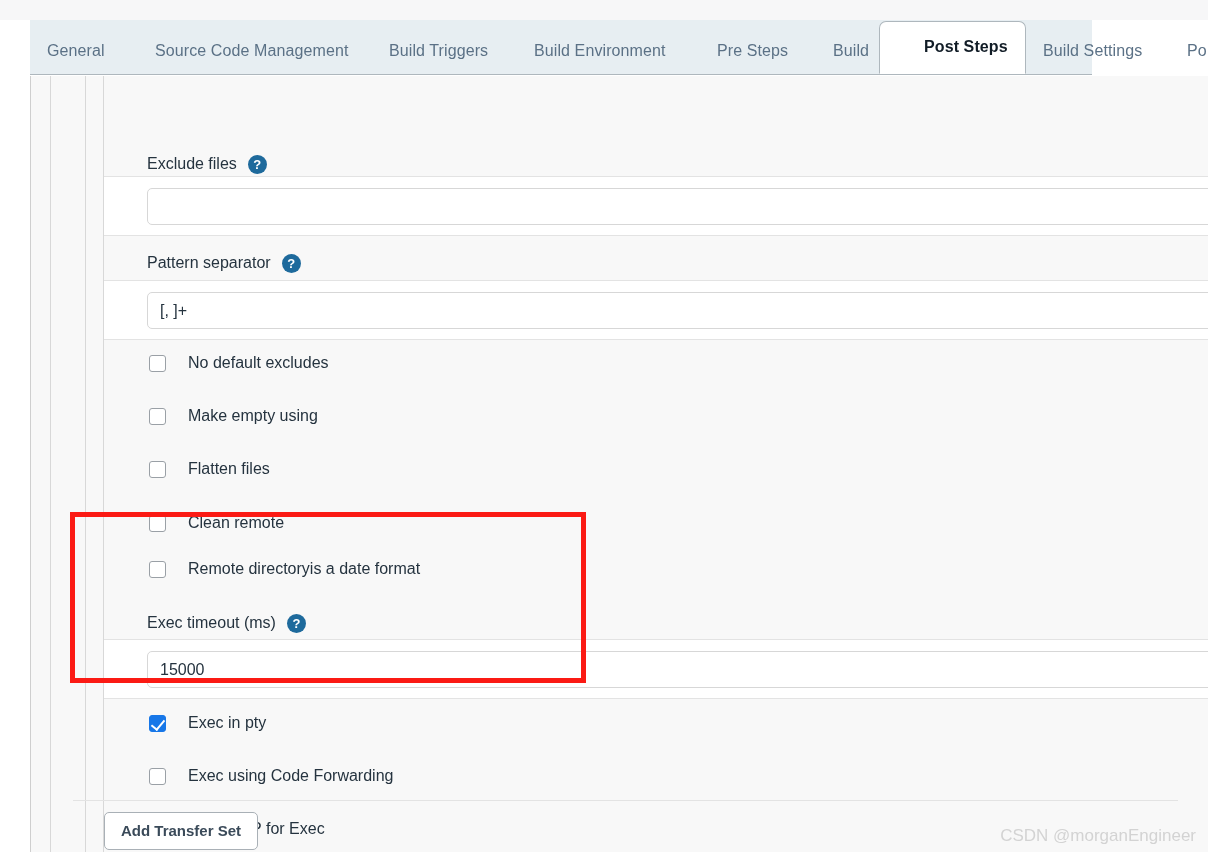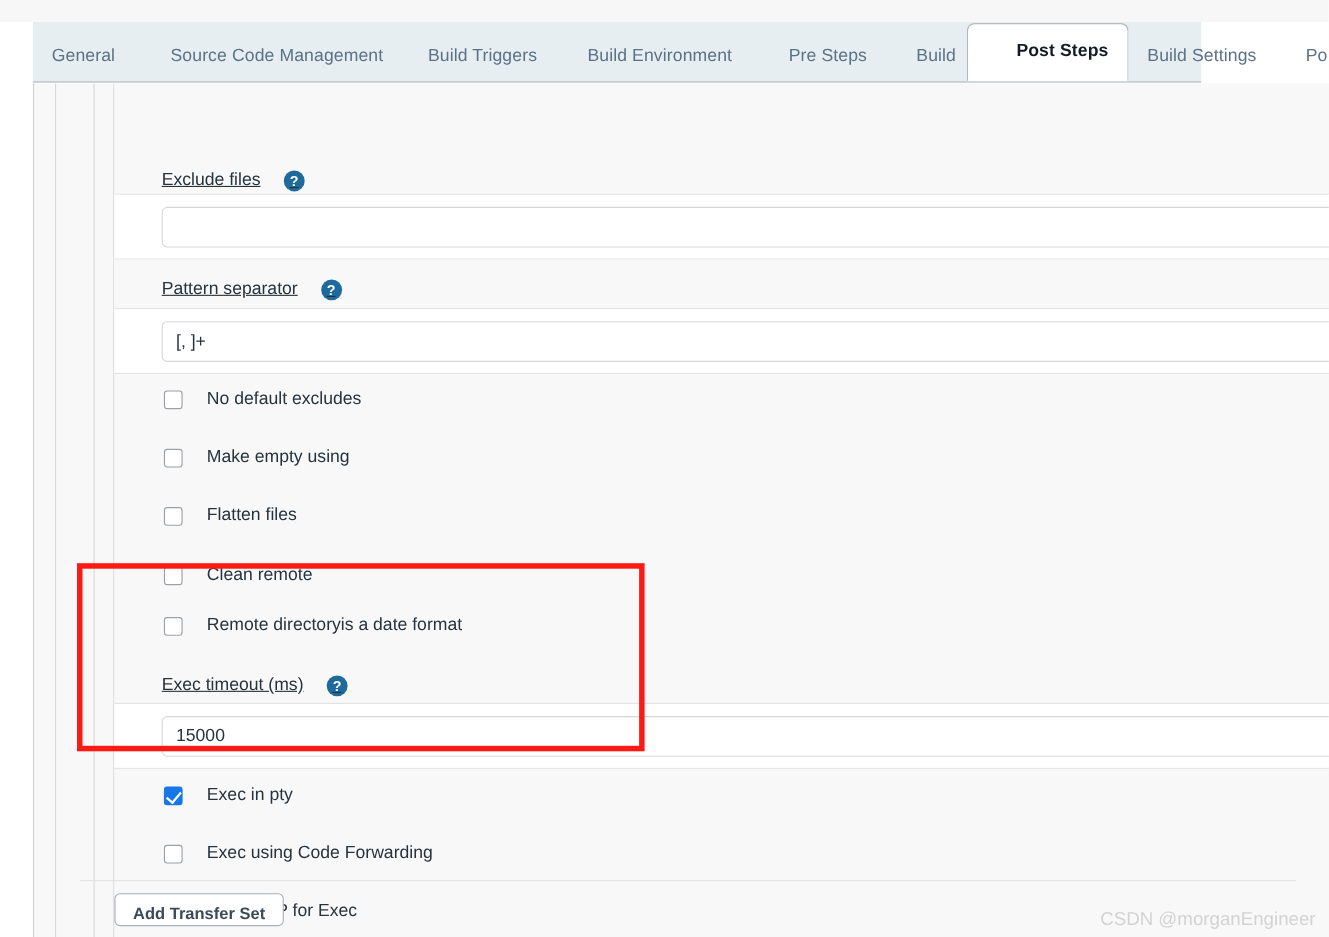--- a/index.html
+++ b/index.html
@@ -103,25 +103,24 @@
     left: 0;
     width: 1105px;
   }
   .row.band-white { background: #ffffff; border-top: 1px solid #e3e3e3; border-bottom: 1px solid #e3e3e3; }
   .row.band-gray  { background: #f8f8f8; }
 
   .field-label {
     position: absolute;
     display: flex;
     align-items: center;
-    gap: 21px;
+    gap: 11px;
     font-size: 16px;
     color: #25333f;
     white-space: nowrap;
-    text-decoration: underline;
   }
   .help-icon {
     display: inline-block;
     width: 19px; height: 19px;
     border-radius: 50%;
     background: #1e6a9c;
     color: #ffffff;
     font-size: 13px;
     font-weight: bold;
     line-height: 19px;
@@ -178,21 +177,21 @@
   .cblabel {
     font-size: 16px;
     color: #25333f;
     white-space: nowrap;
   }
 
   
   #add-transfer-set {
     position: absolute;
     left: 104px; top: 812px;
-    height: 30px;
+    height: 38px;
     padding: 0 16px;
     background: #ffffff;
     border: 1px solid #a9b0b6;
     border-radius: 5px;
     font-size: 15px;
     font-weight: bold;
     color: #3a4a59;
     line-height: 36px;
     cursor: pointer;
     font-family: "Liberation Sans", sans-serif;

